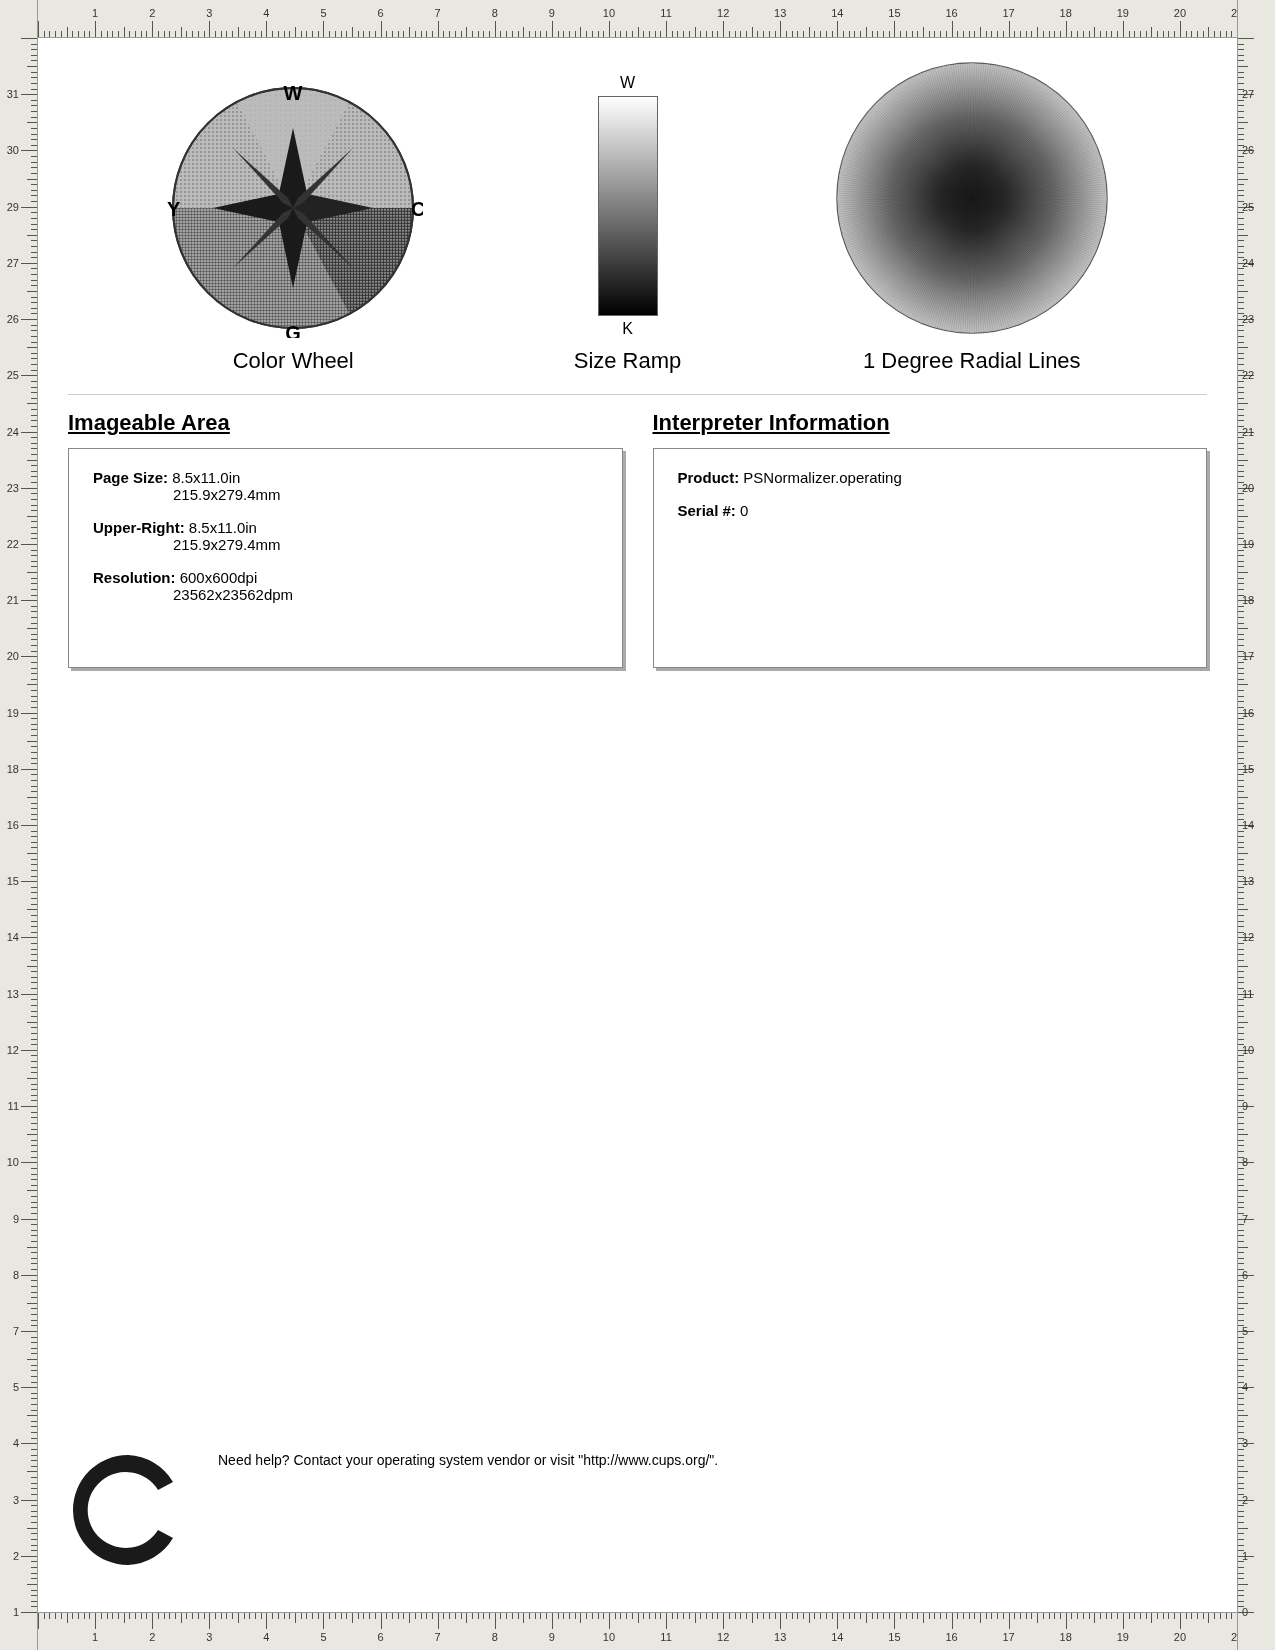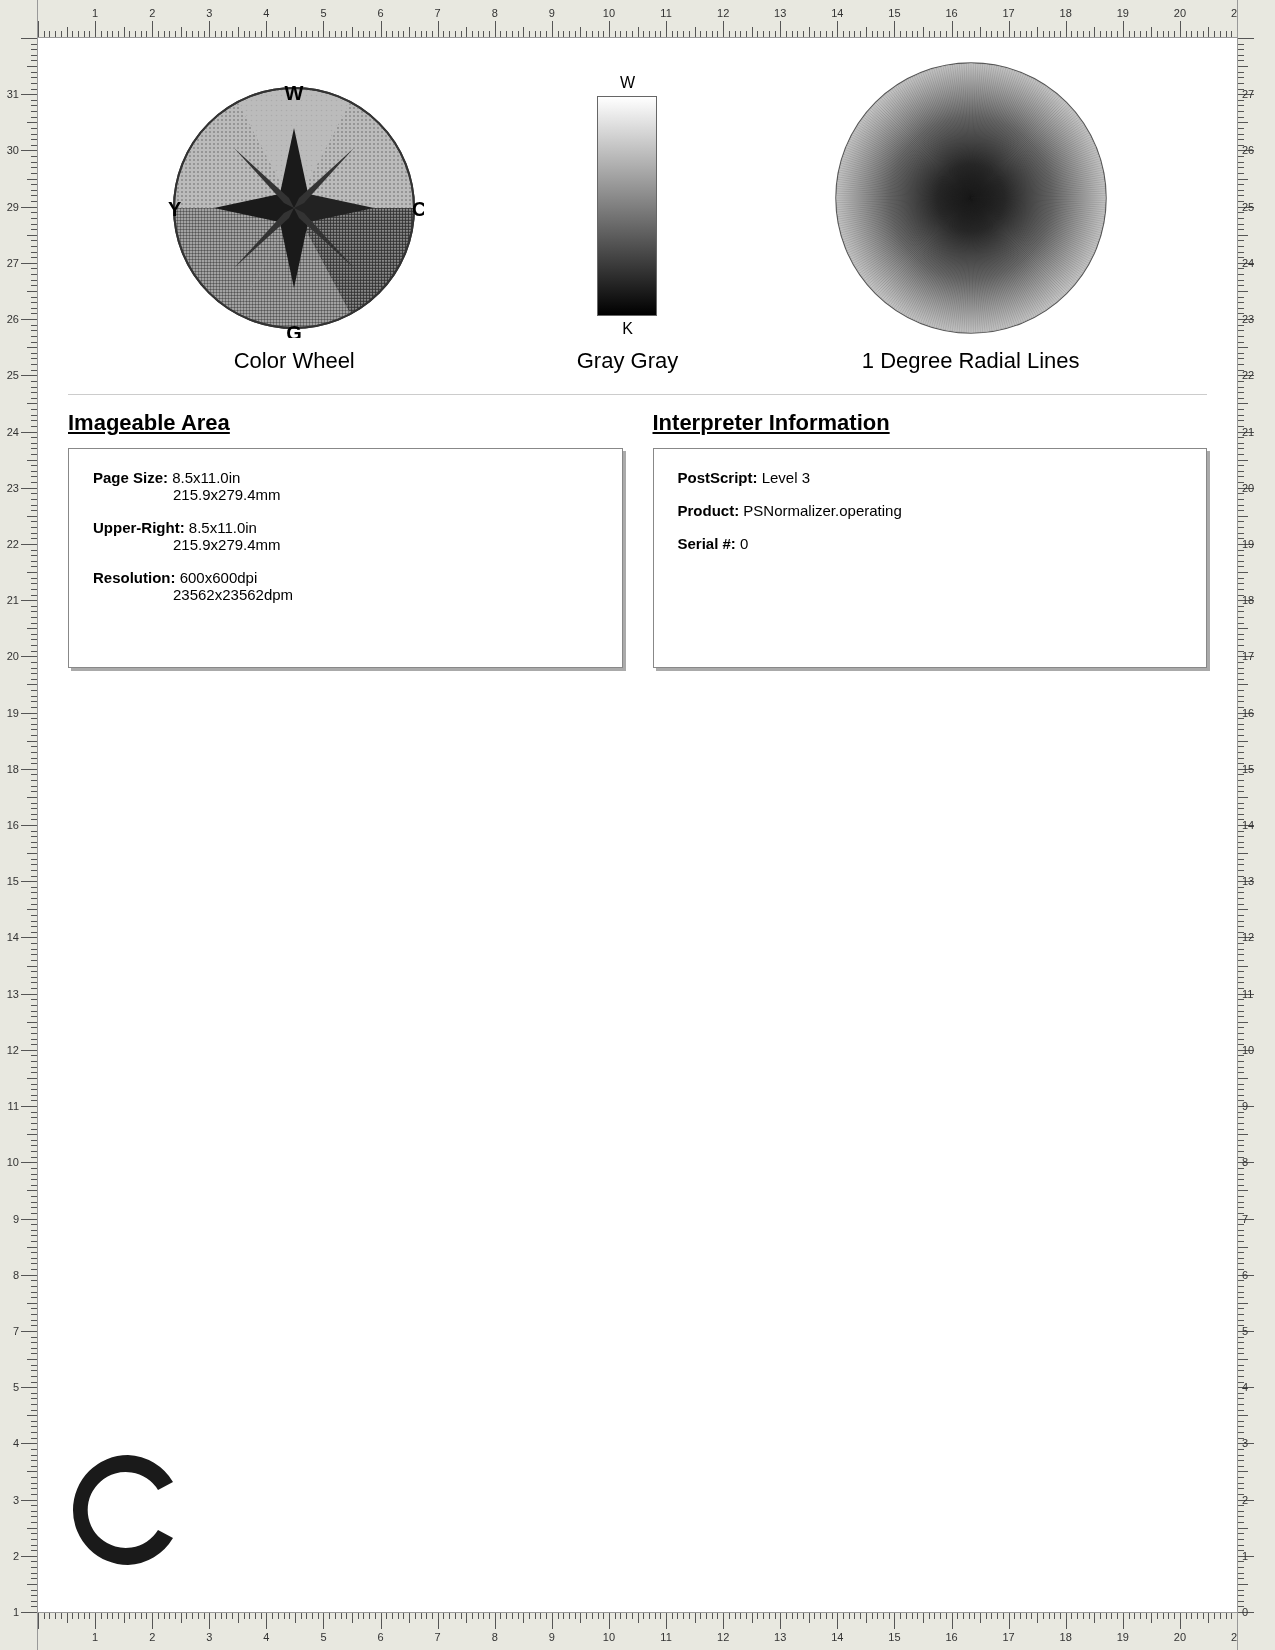--- a/index.html
+++ b/index.html
@@ -1473,21 +1473,21 @@
                 <stop offset="0%" stop-color="#ffffff"></stop>
                 <stop offset="100%" stop-color="#000000"></stop>
               </linearGradient>
             </defs>
             <rect x="0" y="0" width="58" height="218" fill="url(#grayGrad)"></rect>
 
           </svg>
         </div>
         <div class="gray-ramp-label-k">K</div>
       </div>
-      <div class="graphic-label">Gray Gray</div>
+      <div class="graphic-label">Size Ramp</div>
     </div>
 
     <div class="graphic-item">
       <div class="radial-container">
         <svg width="280" height="280" viewBox="0 0 280 280">
           <defs>
             <clipPath id="radialClip">
               <circle cx="140" cy="140" r="135"></circle>
             </clipPath>
             <radialGradient id="radialDarkCenter" cx="50%" cy="50%" r="50%">
@@ -2612,24 +2612,20 @@
           <span>600x600dpi</span><br>
           <span style="margin-left: 80px;">23562x23562dpm</span>
         </div>
       </div>
     </div>
 
     <div class="info-section">
       <div class="info-section-title">Interpreter Information</div>
       <div class="info-box">
         <div class="info-row">
-          <span class="info-label">PostScript:</span>
-          <span>Level 3</span>
-        </div>
-        <div class="info-row">
           <span class="info-label">Product:</span>
           <span>PSNormalizer.operating</span>
         </div>
         <div class="info-row">
           <span class="info-label">Serial #:</span>
           <span>0</span>
         </div>
       </div>
     </div>
 
@@ -2644,14 +2640,15 @@
 
       <path d="M60,5 A55,55 0 1,0 60,115 A55,55 0 0,0 105,88 L90,80 A38,38 0 1,1 90,40 L105,32 A55,55 0 0,0 60,5 Z" fill="#1a1a1a"></path>
 
       <text x="70" y="45" text-anchor="middle" font-size="12" font-family="Arial" font-weight="bold" fill="white">UNIX</text>
       <text x="70" y="60" text-anchor="middle" font-size="12" font-family="Arial" font-weight="bold" fill="white">Printing</text>
       <text x="70" y="75" text-anchor="middle" font-size="12" font-family="Arial" font-weight="bold" fill="white">System</text>
     </svg>
   </div>
 
   <div class="footer-text-area">
+    <div class="footer-help">Need help? Contact your operating system vendor or visit "http://www.cups.org/".</div>
   </div>
 </div>
 
 </body></html>

